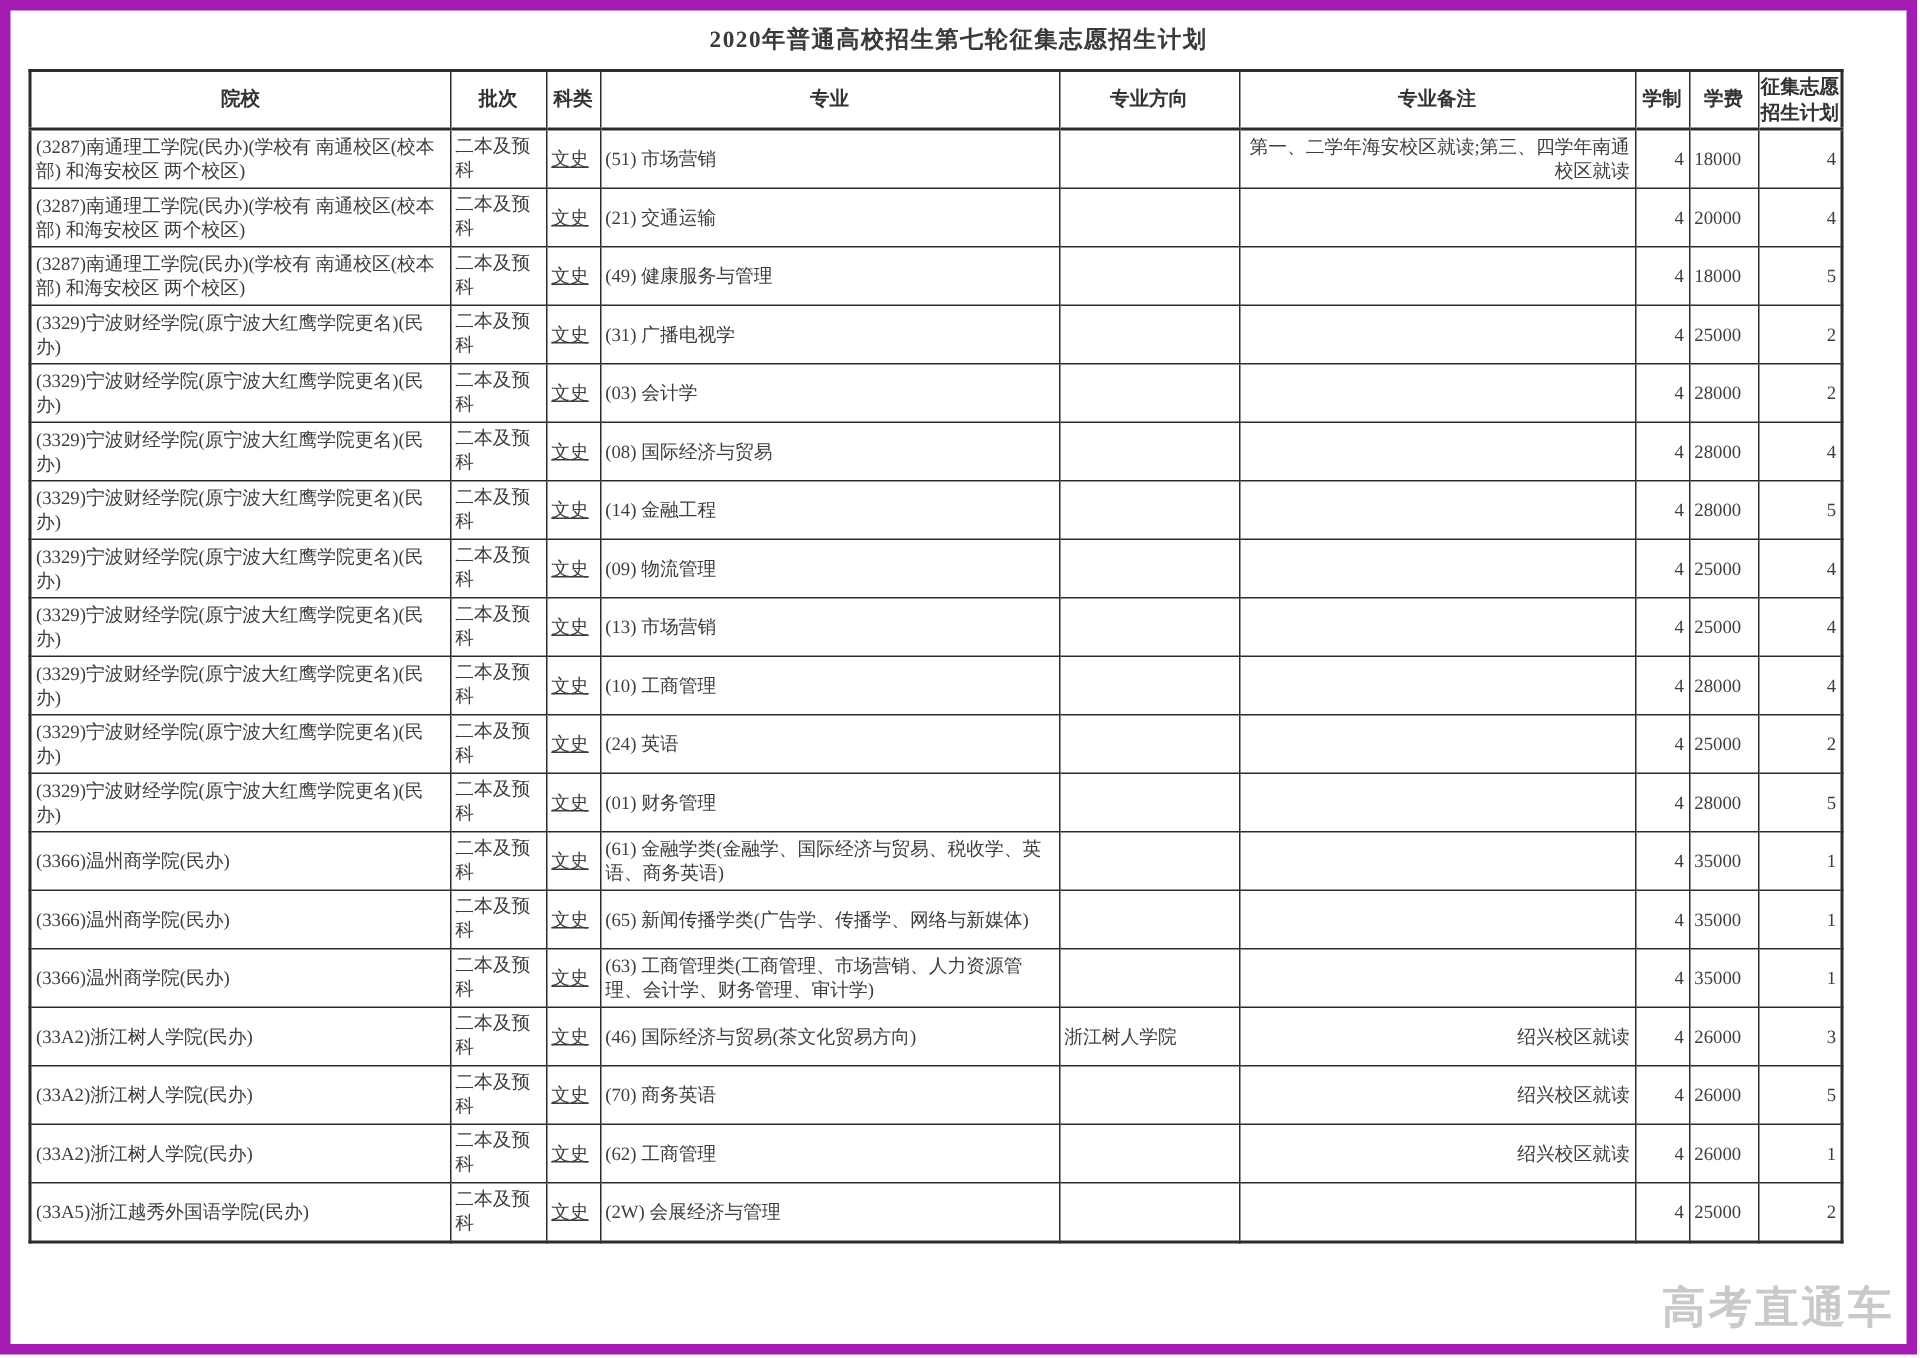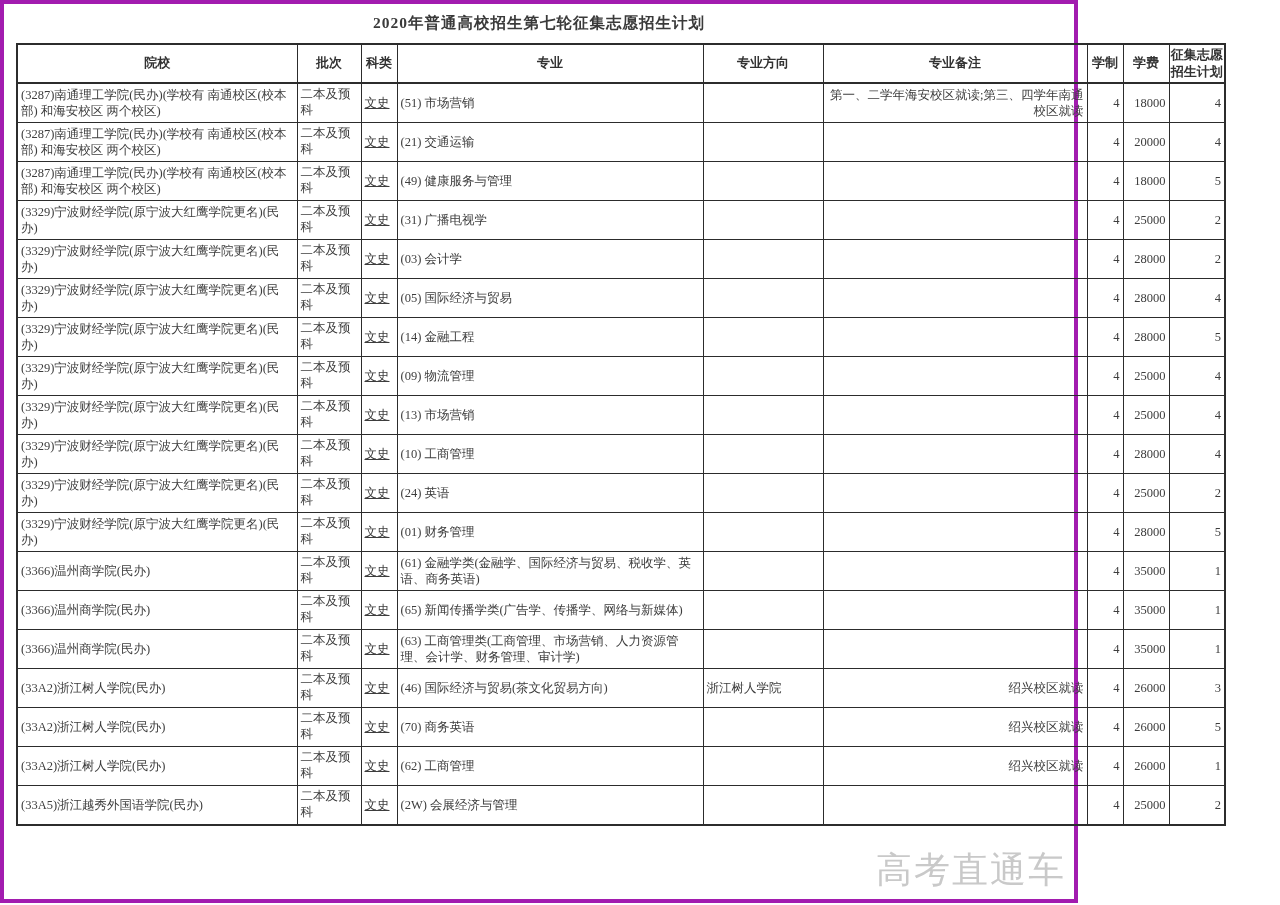--- a/index.html
+++ b/index.html
@@ -2,22 +2,22 @@
 <html><head>
 <meta charset="utf-8">
 <style>
   html,body { margin:0; padding:0; }
   body {
     width:1280px; height:905px; background:#ffffff; overflow:hidden;
     font-family:"Liberation Serif","DejaVu Serif",serif;
     color:#3d3d3d; position:relative;
   }
   .page {
-    position:absolute; top:0; left:0; width:1078px; height:903px;
-    border:4px solid #a21caf; box-sizing:border-box;
+    position:absolute; top:0; left:0; width:1278px; height:903px;
+    border:7px solid #a21caf; box-sizing:border-box;
   }
   .doc-title {
     text-align:center; font-size:15.5px; font-weight:bold;
     margin:9px 0 9px 0; letter-spacing:1px; color:#3a3a3a;
   }
   table.adm {
     border-collapse:collapse; table-layout:fixed;
     width:1208px; margin-left:12px;
     border:2px solid #2c2c2c;
   }
@@ -34,25 +34,25 @@
   tr.compact td { height:13px; padding:0 3px; }
   td.group-start { border-top-width:2px; }
   
   td.c0 { padding-left:4px;margin-top:48px; }
   td.c1 { padding-left:2px; padding-right:1px;font-family:Liberation Mono, monospace; }
   td.c2 { padding-left:3px;text-decoration:underline; }
   td.c3 { padding-left:10px; }
   td.c4 { padding-left:4px; }
   td.c5 { padding-left:4px;text-align:right; }
   td.c6 { text-align:right; padding-right:3px; }
-  td.c7 { text-align:right; padding-right:4px; }
+  td.c7 { text-align:left; padding-right:4px; }
   td.c8 { text-align:right; padding-right:7px; }
   .watermark {
     position:absolute; right:8px; bottom:4px;
-    font-size:36px; font-weight:normal; color:#c9c9c9;
+    font-size:29px; font-weight:bold; color:#c9c9c9;
     letter-spacing:2px; font-family:"Liberation Sans","DejaVu Sans",sans-serif;
   }
 </style>
 </head>
 <body>
 
 <div class="page">
   <div class="doc-title">2020年普通高校招生第七轮征集志愿招生计划</div>
 
   <table class="adm">
@@ -133,21 +133,21 @@
           <td class="c4"></td>
           <td class="c5"></td>
           <td class="c6">4</td>
           <td class="c7">28000</td>
           <td class="c8">2</td>
         </tr>
         <tr>
           <td class="c0">(3329)宁波财经学院(原宁波大红鹰学院更名)(民办)</td>
           <td class="c1">二本及预科</td>
           <td class="c2">文史</td>
-          <td class="c3">(05) 国际经济与贸易</td>
+          <td class="c3">(08) 国际经济与贸易</td>
           <td class="c4"></td>
           <td class="c5"></td>
           <td class="c6">4</td>
           <td class="c7">28000</td>
           <td class="c8">4</td>
         </tr>
         <tr>
           <td class="c0">(3329)宁波财经学院(原宁波大红鹰学院更名)(民办)</td>
           <td class="c1">二本及预科</td>
           <td class="c2">文史</td>

